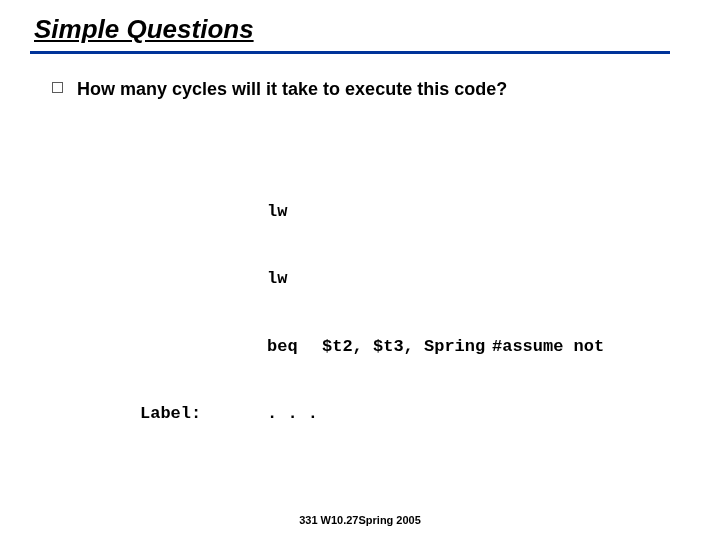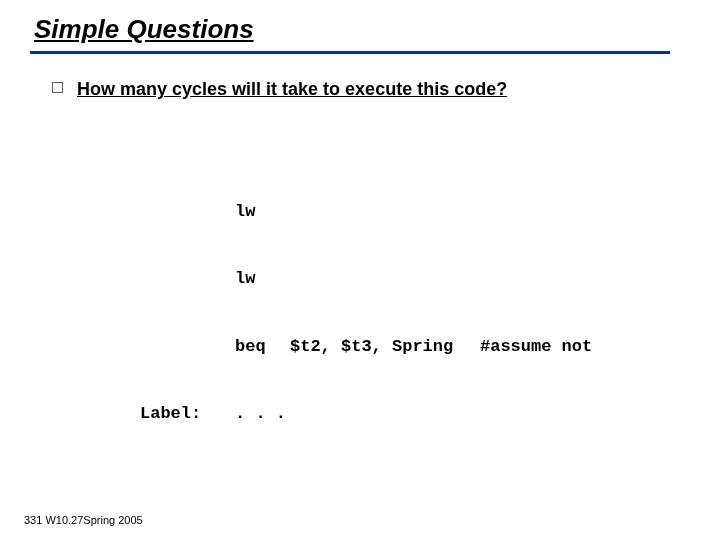--- a/index.html
+++ b/index.html
@@ -54,47 +54,47 @@
     border: 1.5px solid #5b5b5b;
     margin-top: 4px;
     margin-right: 14px;
     flex-shrink: 0;
     box-sizing: border-box;
   }
   .bullet-text {
     font-size: 18px;
     font-weight: bold;
     line-height: 1.3;
-    text-decoration: underline;
   }
   .code-block {
     margin: 6px 0 18px 88px;
     font-family: "Courier New", Courier, monospace;
     font-size: 17px;
     font-weight: bold;
     line-height: 1.32;
     white-space: pre;
   }
   .code-line {
     display: flex;
   }
   .col-label { display: inline-block; width: 95px; margin-left: -95px; text-align: left; }
-  .col-op    { display: inline-block; width: 55px; }
+  .col-op    { display: inline-block; width: 55px; margin-left: 32px; }
   .col-args  { display: inline-block; width: 170px; }
-  .col-comm  { display: inline-block; margin-left: 20px; }
+  .col-comm  { display: inline-block; }
   .indent-block { margin-left: 95px; }
   .footer {
     position: absolute;
     bottom: 14px;
     left: 24px;
     right: 24px;
     display: flex;
-    justify-content: flex-start;
+    justify-content: center;
     font-size: 11px;
     color: #000;
+    font-weight: bold;
   }
 </style>
 </head>
 <body>
 
 <div class="slide">
 
   <div class="title-wrap">
     <div class="title">Simple Questions</div>
     <hr class="title-rule">

